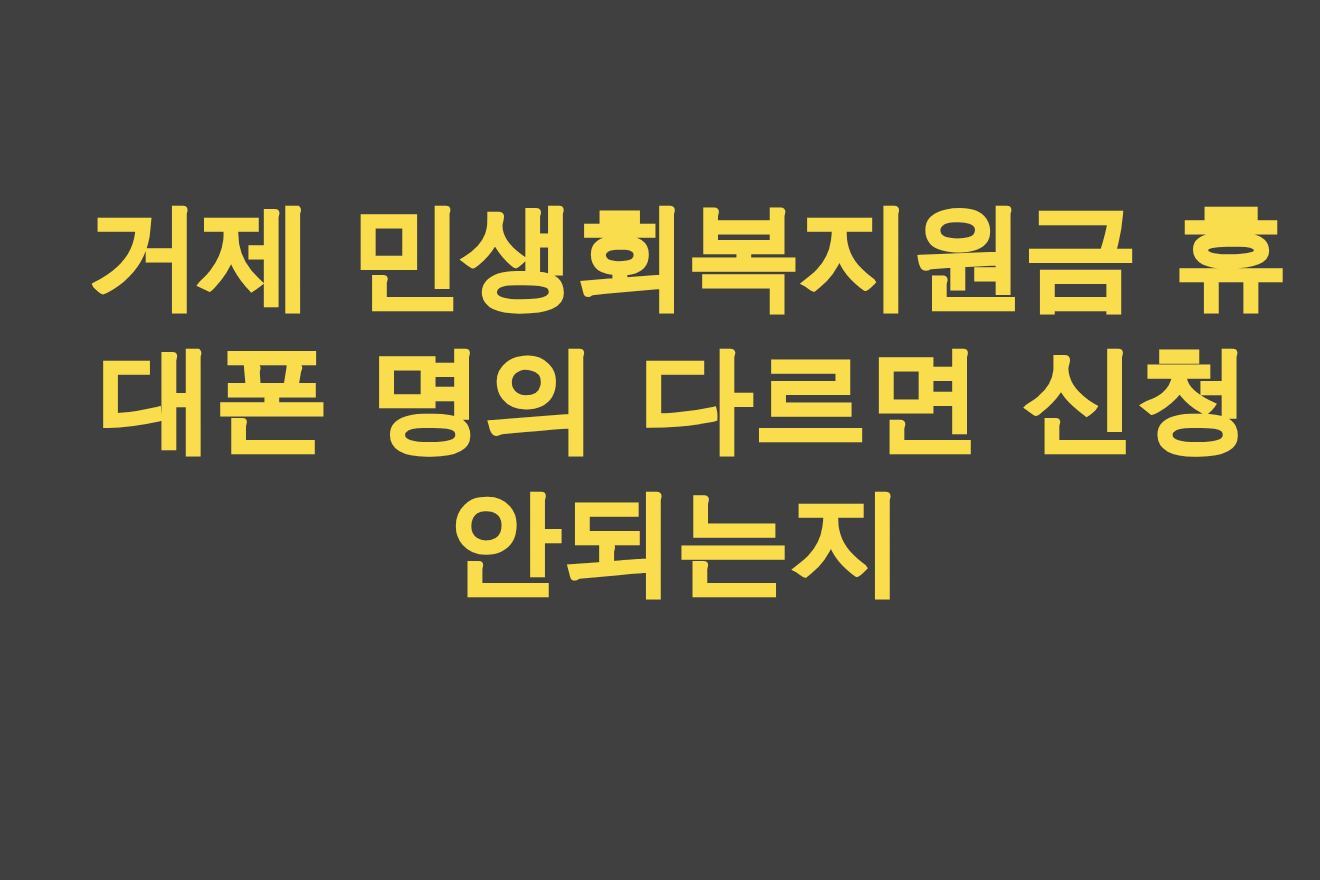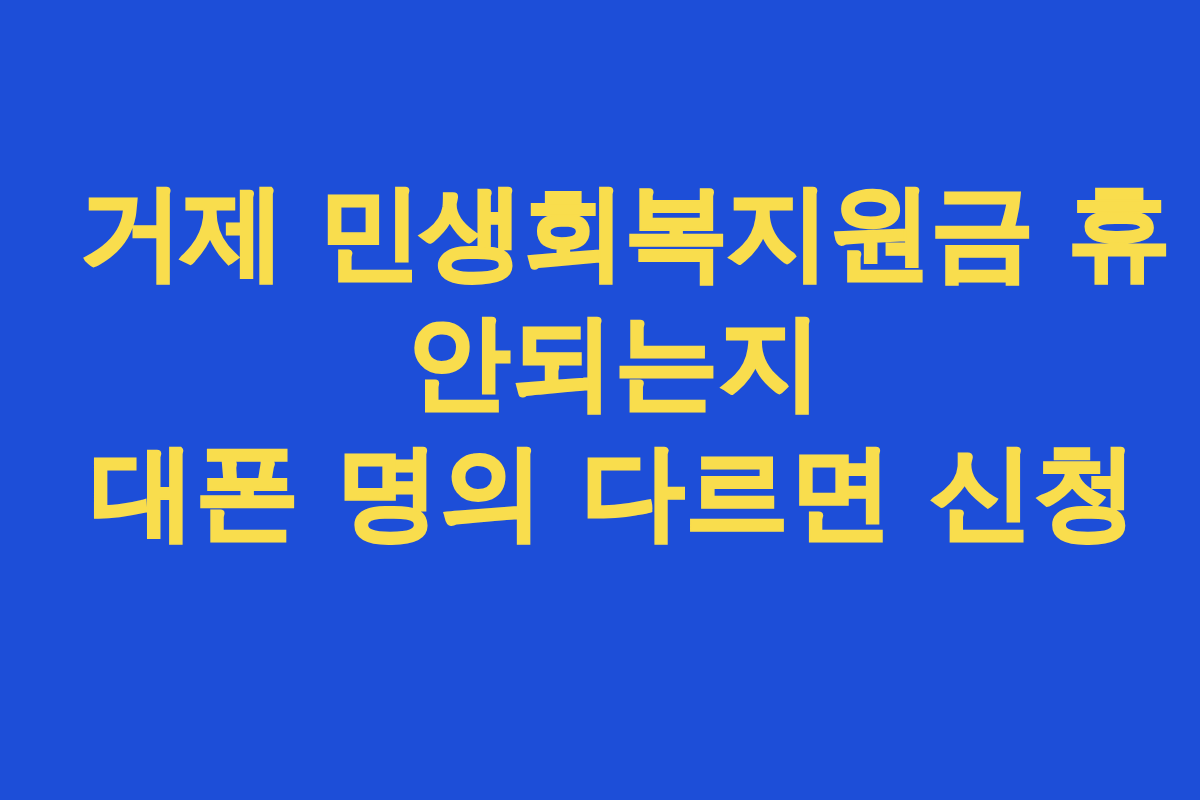--- a/index.html
+++ b/index.html
@@ -61,19 +61,19 @@
   }
 
   .headline-line.line-3 {
     font-size: 103px;
     letter-spacing: 1px;
   }
 </style>
 </head>
 <body>
 
-<div id="banner" style="background-color: #1d4ed8; padding-left: 30px;">
+<div id="banner" style="background-color: #404040; padding-left: 30px;">
   <div id="headline-block">
     <span class="headline-line line-1" style="color: rgb(249, 221, 77); -webkit-text-stroke-color: rgb(249, 221, 77);">거제 민생회복지원금 휴</span>
+    <span class="headline-line line-2" style="color: rgb(249, 221, 77); -webkit-text-stroke-color: rgb(249, 221, 77);">대폰 명의 다르면 신청</span>
     <span class="headline-line line-3" style="color: rgb(249, 221, 77); -webkit-text-stroke-color: rgb(249, 221, 77);">안되는지</span>
-    <span class="headline-line line-2" style="color: rgb(249, 221, 77); -webkit-text-stroke-color: rgb(249, 221, 77);">대폰 명의 다르면 신청</span>
   </div>
 </div>
 
 </body></html>

